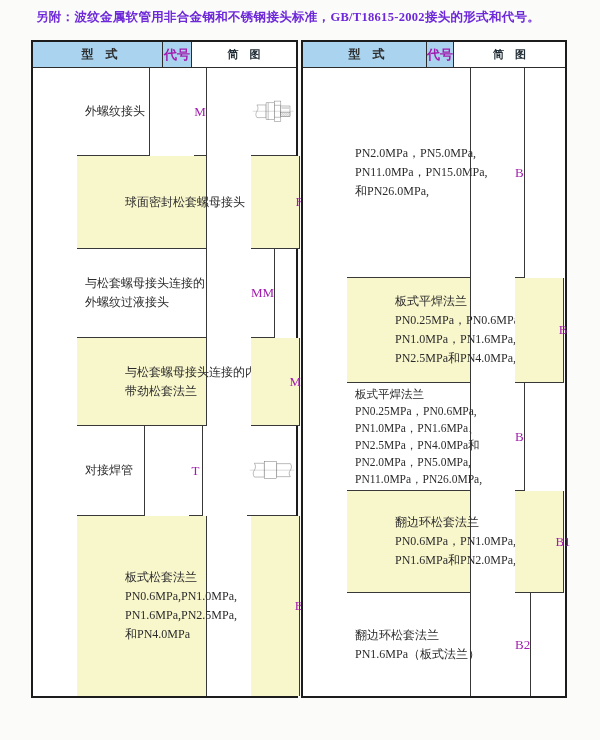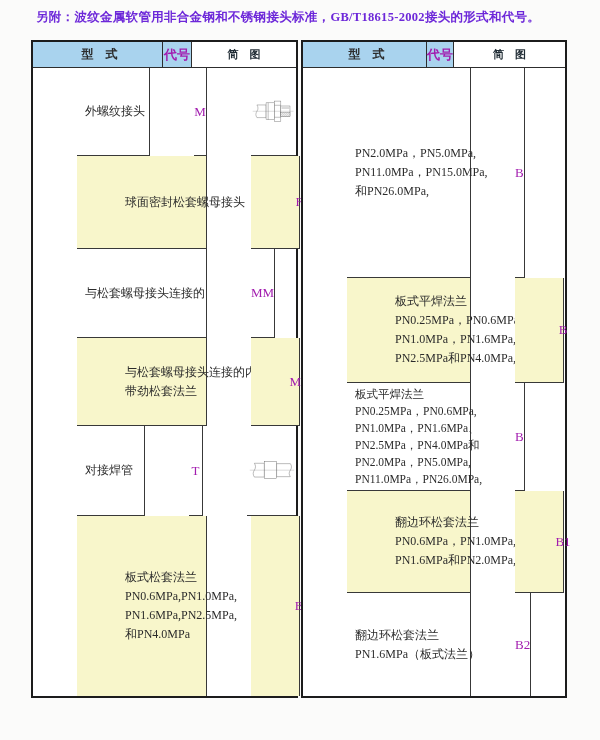--- a/index.html
+++ b/index.html
@@ -207,20 +207,21 @@
             <svg viewBox="0 0 120 90" class="fitting">
               <use href="#fig-f"></use>
             </svg>
           </div>
       </div>
     </div>
 
     <div class="row" style="height:89px">
       <div class="cell c-type">
         <div class="ln">与松套螺母接头连接的</div>
+        <div class="ln">外螺纹过液接头</div>
       </div>
       <div class="cell c-code">MM</div>
       <div class="cell c-fig">
         <div class="fig-sub">
             <svg viewBox="0 0 120 90" class="fitting">
               <use href="#fig-mm"></use>
             </svg>
           </div>
       </div>
     </div>

